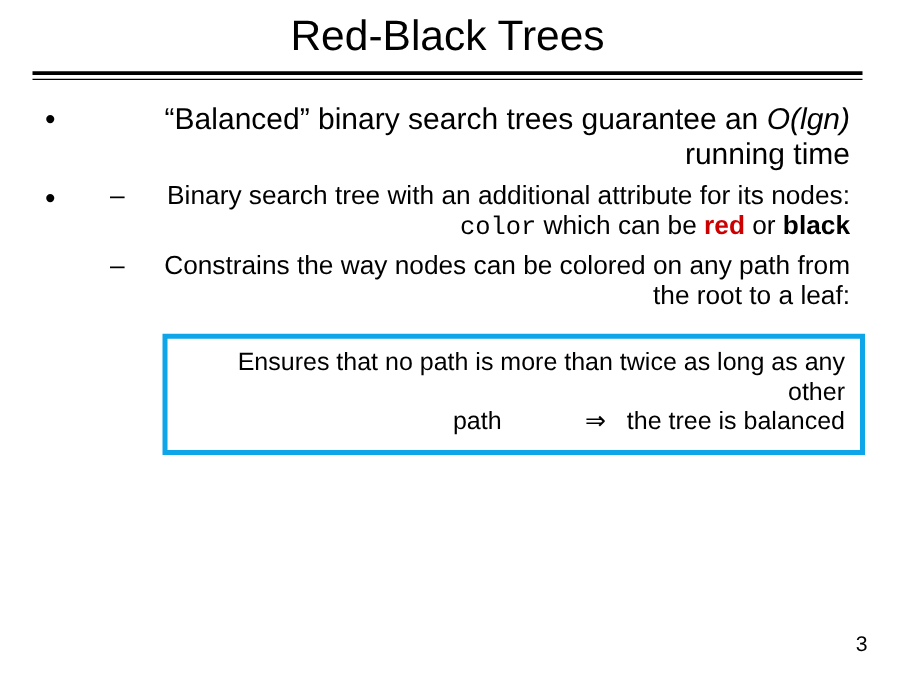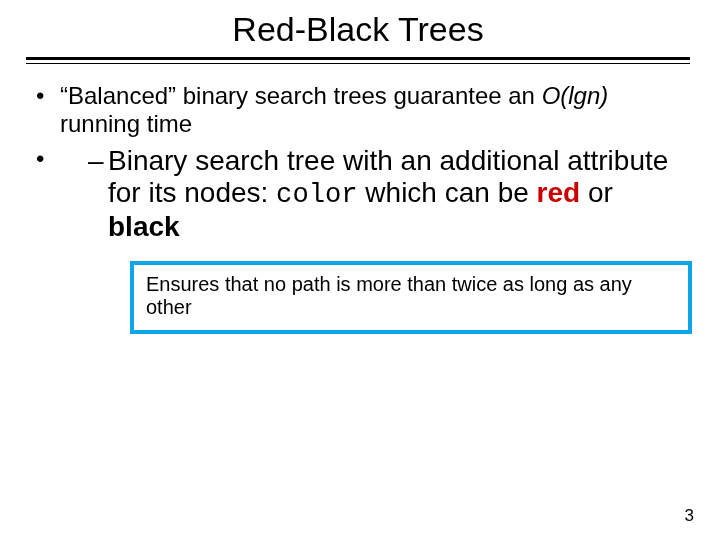--- a/index.html
+++ b/index.html
@@ -43,35 +43,36 @@
   }
   ul.level1 {
     list-style: none;
     margin: 0;
     padding: 0;
   }
   ul.level1 > li {
     position: relative;
     padding-left: 24px;
     margin-bottom: 4px;
+    text-align: right;
   }
   ul.level1 > li::before {
     content: "•";
     position: absolute;
     left: 0;
     top: 0;
     color: #000;
     font-size: 24px;
     line-height: 1.15;
   }
   ul.level2 {
     list-style: none;
     margin: 8px 0 0 0;
     padding: 0 0 0 28px;
-    font-size: 28px;
+    font-size: 21px;
   }
   ul.level2 > li {
     position: relative;
     padding-left: 20px;
     margin-bottom: 6px;
   }
   ul.level2 > li::before {
     content: "–";
     position: absolute;
     left: 0;
@@ -112,23 +113,29 @@
   <div class="body">
     <ul class="level1">
       <li>
         <span>“Balanced” binary search trees guarantee an </span><span class="ital">O(lgn)</span><span> running time</span>
       </li>
       <li>
         <ul class="level2">
           <li>
             <span>Binary search tree with an additional attribute for its nodes: </span><span class="mono">color</span><span> which can be </span><span class="red-bold">red</span><span> or </span><span class="bold">black</span>
           </li>
+          <li>
+            <span>Constrains the way nodes can be colored on any path from the root to a leaf:</span>
+          </li>
         </ul>
 
         <div class="callout">
           <span>Ensures that no path is more than twice as long as any other</span>
+          <span class="indent2">
+            <span>path</span>&nbsp;&nbsp;&nbsp;&nbsp;&nbsp;&nbsp;&nbsp;&nbsp;&nbsp;&nbsp;&nbsp;&nbsp;<span class="arrow">⇒</span>&nbsp;&nbsp;&nbsp;<span>the tree is balanced</span>
+          </span>
         </div>
       </li>
     </ul>
   </div>
 
   <div class="pagenum">3</div>
 </div>
 
 </body></html>

